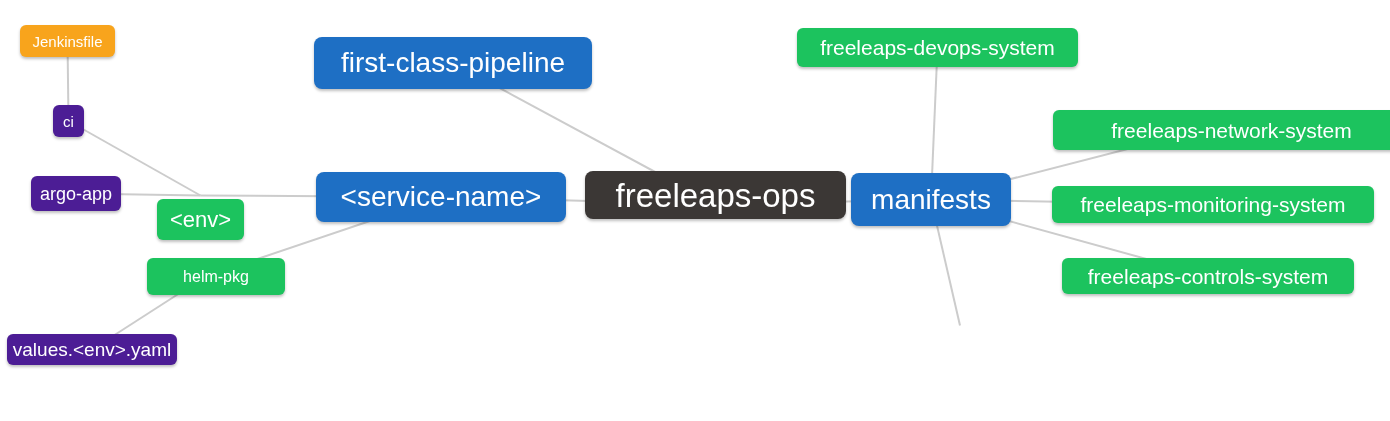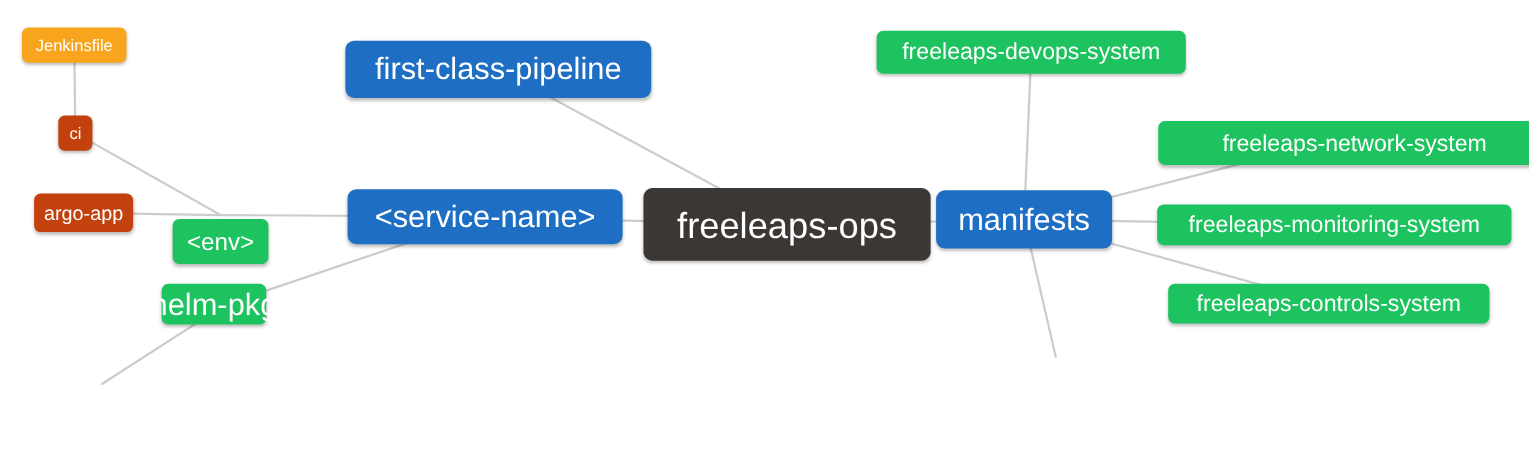--- a/index.html
+++ b/index.html
@@ -35,33 +35,33 @@
     color: #ffffff;
     white-space: nowrap;
     border-radius: 6px;
     box-shadow: 0 2px 3px rgba(0,0,0,0.25);
     cursor: pointer;
     user-select: none;
     line-height: 1;
   }
   .c-blue   { background: #1e6fc4; }
   .c-green  { background: #1cc35e; }
-  .c-red    { background: #c2410c; }
+  .c-red    { background: #4c1d95; }
   .c-orange { background: #f8a41c; }
   .c-dark   { background: #3b3735; }
 
   .n-jenkinsfile        { left: 20px;   top: 25px;  width: 95px;  height: 32px; font-size: 15px; }
   .n-ci                 { left: 53px;   top: 105px; width: 31px;  height: 32px; font-size: 15px; }
   .n-argo-app           { left: 31px;   top: 176px; width: 90px;  height: 35px; font-size: 18px; }
   .n-env                { left: 157px;  top: 175px; width: 87px;  height: 41px; font-size: 22px; margin-top: 24px; }
-  .n-helm-pkg           { left: 147px;  top: 258px; width: 95px; height: 37px; font-size: 28px; }
+  .n-helm-pkg           { left: 147px;  top: 258px; width: 138px; height: 37px; font-size: 16px; }
   .n-values-env-yaml    { left: 7px;    top: 334px; width: 170px; height: 31px; font-size: 19px; }
   .n-first-class-pipeline { left: 314px; top: 37px; width: 278px; height: 52px; font-size: 28px; border-radius: 8px; }
   .n-service-name       { left: 316px;  top: 172px; width: 250px; height: 50px; font-size: 28px; border-radius: 8px; }
-  .n-root               { left: 585px;  top: 171px; width: 261px; height: 66px; font-size: 33px; border-radius: 8px; }
+  .n-root               { left: 585px;  top: 171px; width: 261px; height: 48px; font-size: 33px; border-radius: 8px; }
   .n-manifests          { left: 851px;  top: 173px; width: 160px; height: 53px; font-size: 28px; border-radius: 8px; }
   .n-devops-system      { left: 797px;  top: 28px;  width: 281px; height: 39px; font-size: 21px; }
   .n-network-system     { left: 1053px; top: 110px; width: 357px; height: 40px; font-size: 21px; }
   .n-monitoring-system  { left: 1052px; top: 186px; width: 322px; height: 37px; font-size: 21px; }
   .n-controls-system    { left: 1062px; top: 258px; width: 292px; height: 36px; font-size: 21px; }
   .n-storage-system     { left: 815px;  top: 307px; width: 290px; height: 37px; font-size: 21px; }
 </style>
 </head>
 <body>
 
@@ -82,20 +82,21 @@
     <line x1="931" y1="199.5" x2="1213" y2="204.5"></line>
     <line x1="931" y1="199.5" x2="1208" y2="276"></line>
     <line x1="931" y1="199.5" x2="960" y2="325.5"></line>
   </svg>
 
   <div class="node c-orange n-jenkinsfile">Jenkinsfile</div>
   <div class="node c-red n-ci">ci</div>
   <div class="node c-red n-argo-app">argo-app</div>
   <div class="node c-green n-env">&lt;env&gt;</div>
   <div class="node c-green n-helm-pkg">helm-pkg</div>
+  <div class="node c-red n-values-env-yaml">values.&lt;env&gt;.yaml</div>
   <div class="node c-blue n-first-class-pipeline">first-class-pipeline</div>
   <div class="node c-blue n-service-name">&lt;service-name&gt;</div>
   <div class="node c-dark n-root">freeleaps-ops</div>
   <div class="node c-blue n-manifests">manifests</div>
   <div class="node c-green n-devops-system">freeleaps-devops-system</div>
   <div class="node c-green n-network-system">freeleaps-network-system</div>
   <div class="node c-green n-monitoring-system">freeleaps-monitoring-system</div>
   <div class="node c-green n-controls-system">freeleaps-controls-system</div>
 
 </div>

